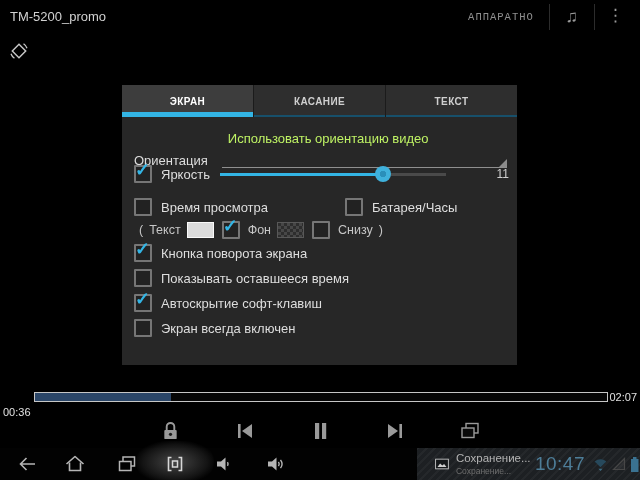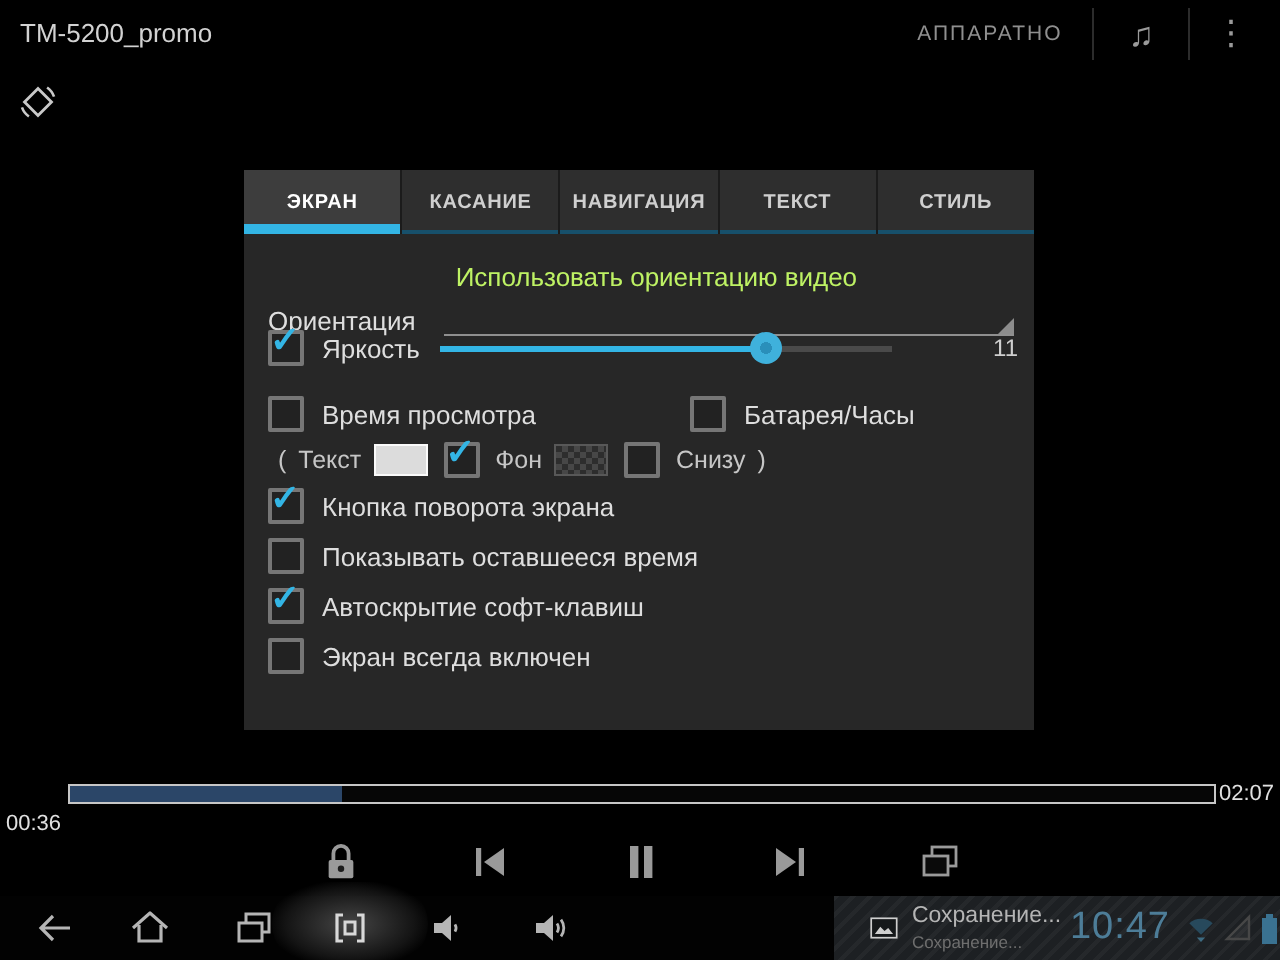--- a/index.html
+++ b/index.html
@@ -1,20 +1,20 @@
 <!DOCTYPE html>
 <html><head>
 <meta charset="utf-8">
 <style>
   html,body{margin:0;padding:0;background:#000;}
   #screen{position:relative;width:640px;height:480px;background:#000;overflow:hidden;
           font-family:"Liberation Sans",sans-serif;-webkit-font-smoothing:antialiased;}
   
   .title{position:absolute;left:10px;top:9px;font-size:13px;color:#d2d2d2;}
-  .topright{position:absolute;right:4px;top:0;height:34px;display:flex;align-items:center;}
+  .topright{position:absolute;right:4px;top:0;height:34px;display:flex;align-items:center;font-family:Liberation Mono, monospace;}
   .decoder{color:#8f8f8f;font-size:10.5px;letter-spacing:1px;padding:0 15px;}
   .vdiv{width:1px;height:26px;background:#2c2c2c;}
   .music{color:#9a9a9a;font-size:17px;padding:0 17px;line-height:1;}
   .overflow{color:#9a9a9a;font-size:17px;padding:0 12px;line-height:0.55;text-align:center;}
   .rotatebtn{position:absolute;left:6px;top:38px;width:26px;height:26px;}
   
   .dialog{position:absolute;left:122px;top:85px;width:395px;height:280px;background:#272727;}
   .tabs{display:flex;height:32px;background:#2c2c2c;}
   .tab{flex:1;position:relative;display:flex;align-items:center;justify-content:center;
        font-size:10px;font-weight:bold;color:#cfcfcf;letter-spacing:.4px;background:#2e2e2e;
@@ -109,27 +109,21 @@
 
   <div class="dialog">
     <div class="tabs">
       <div class="tab on">
           <span>ЭКРАН</span>
         </div>
       <div class="tab">
           <span>КАСАНИЕ</span>
         </div>
       <div class="tab">
-          <span>НАВИГАЦИЯ</span>
-        </div>
-      <div class="tab">
           <span>ТЕКСТ</span>
-        </div>
-      <div class="tab">
-          <span>СТИЛЬ</span>
         </div>
     </div>
 
     <div class="row row-orient">
       <span class="lbl">Ориентация</span>
       <div class="spinner">Использовать ориентацию видео</div>
     </div>
 
     <div class="row row-bright">
       <span class="cb on"></span>

